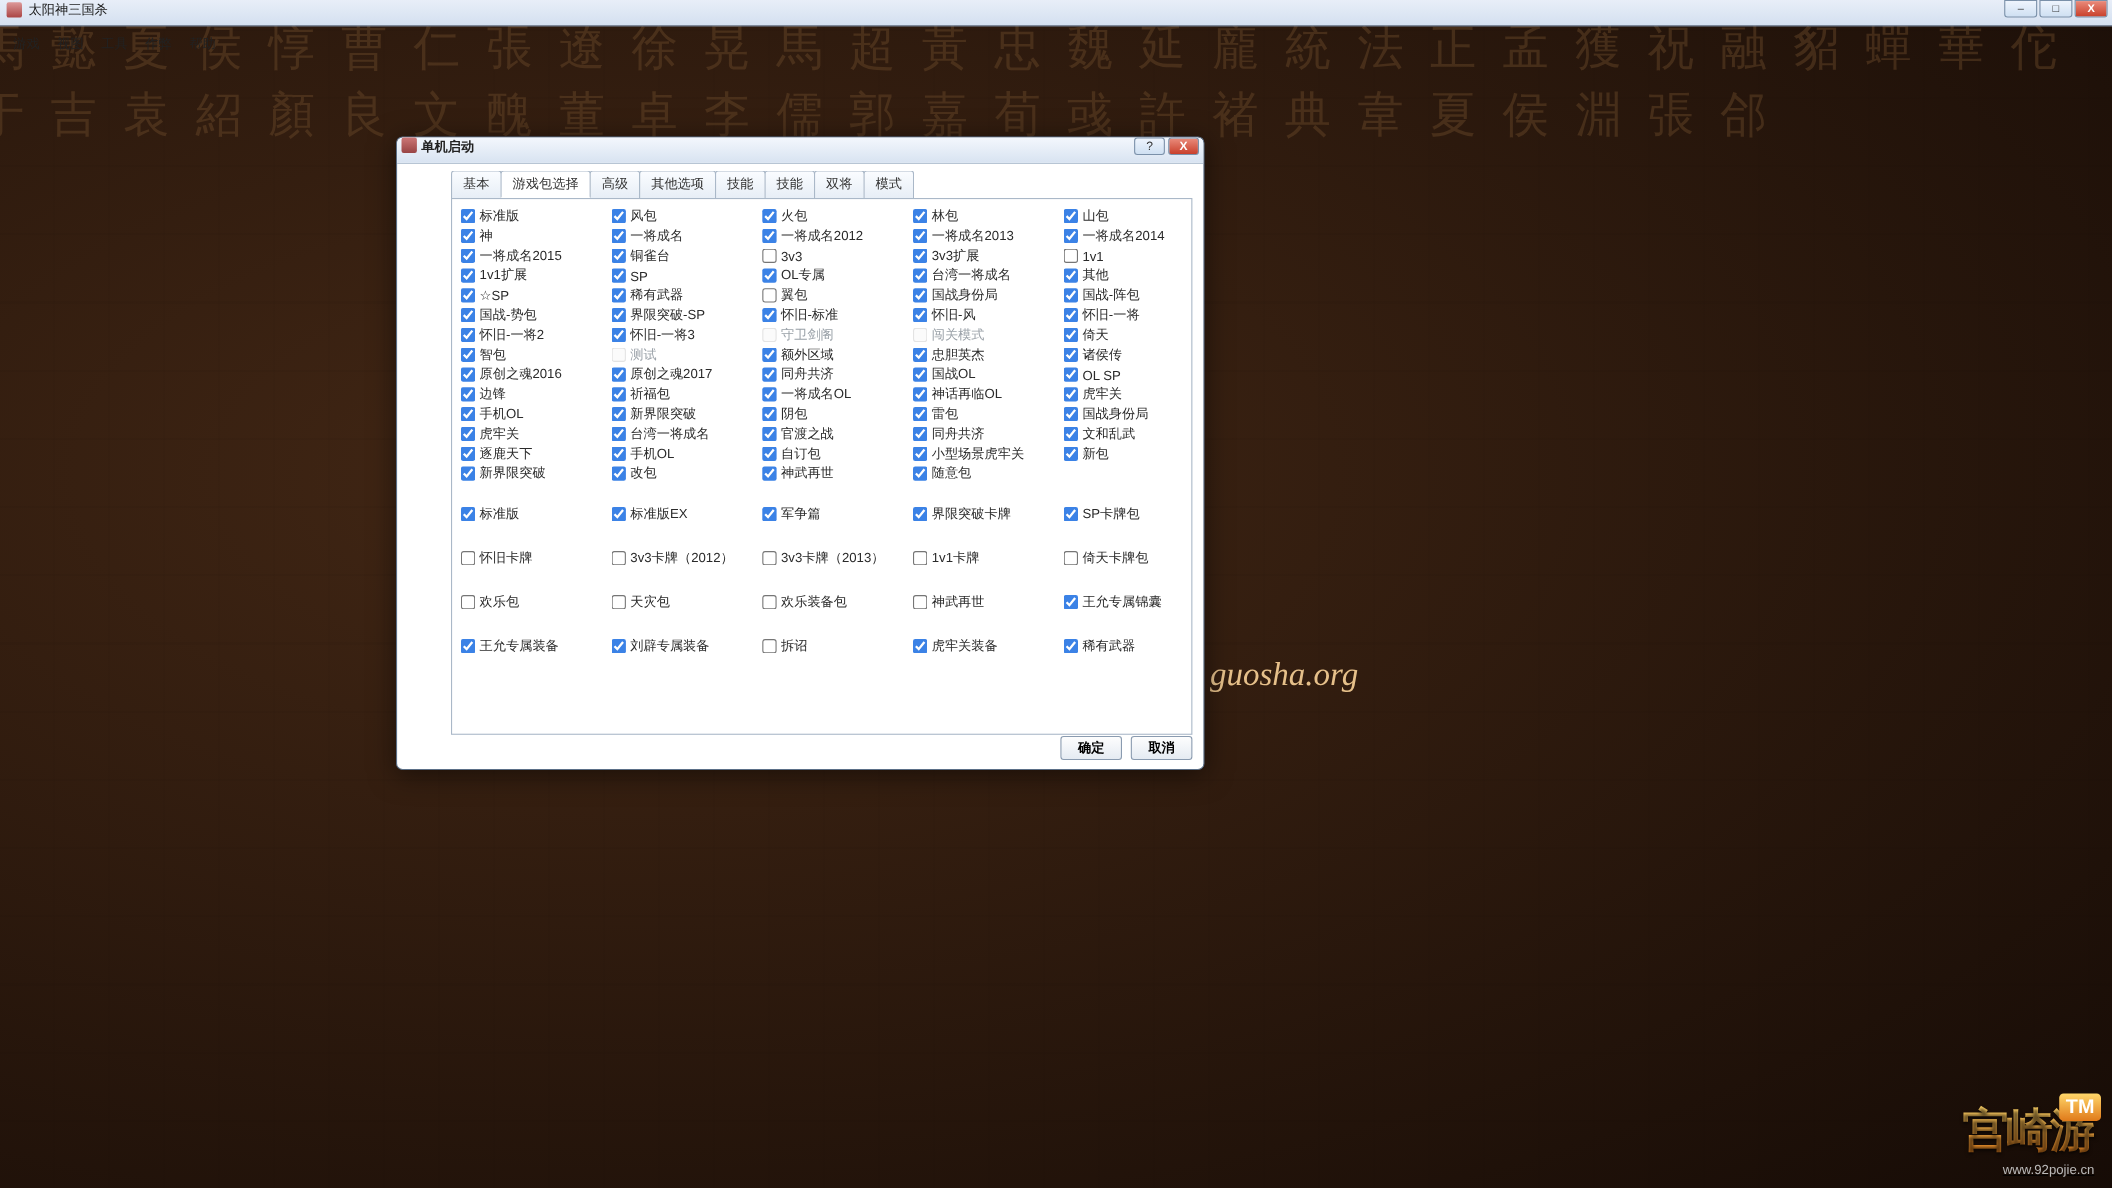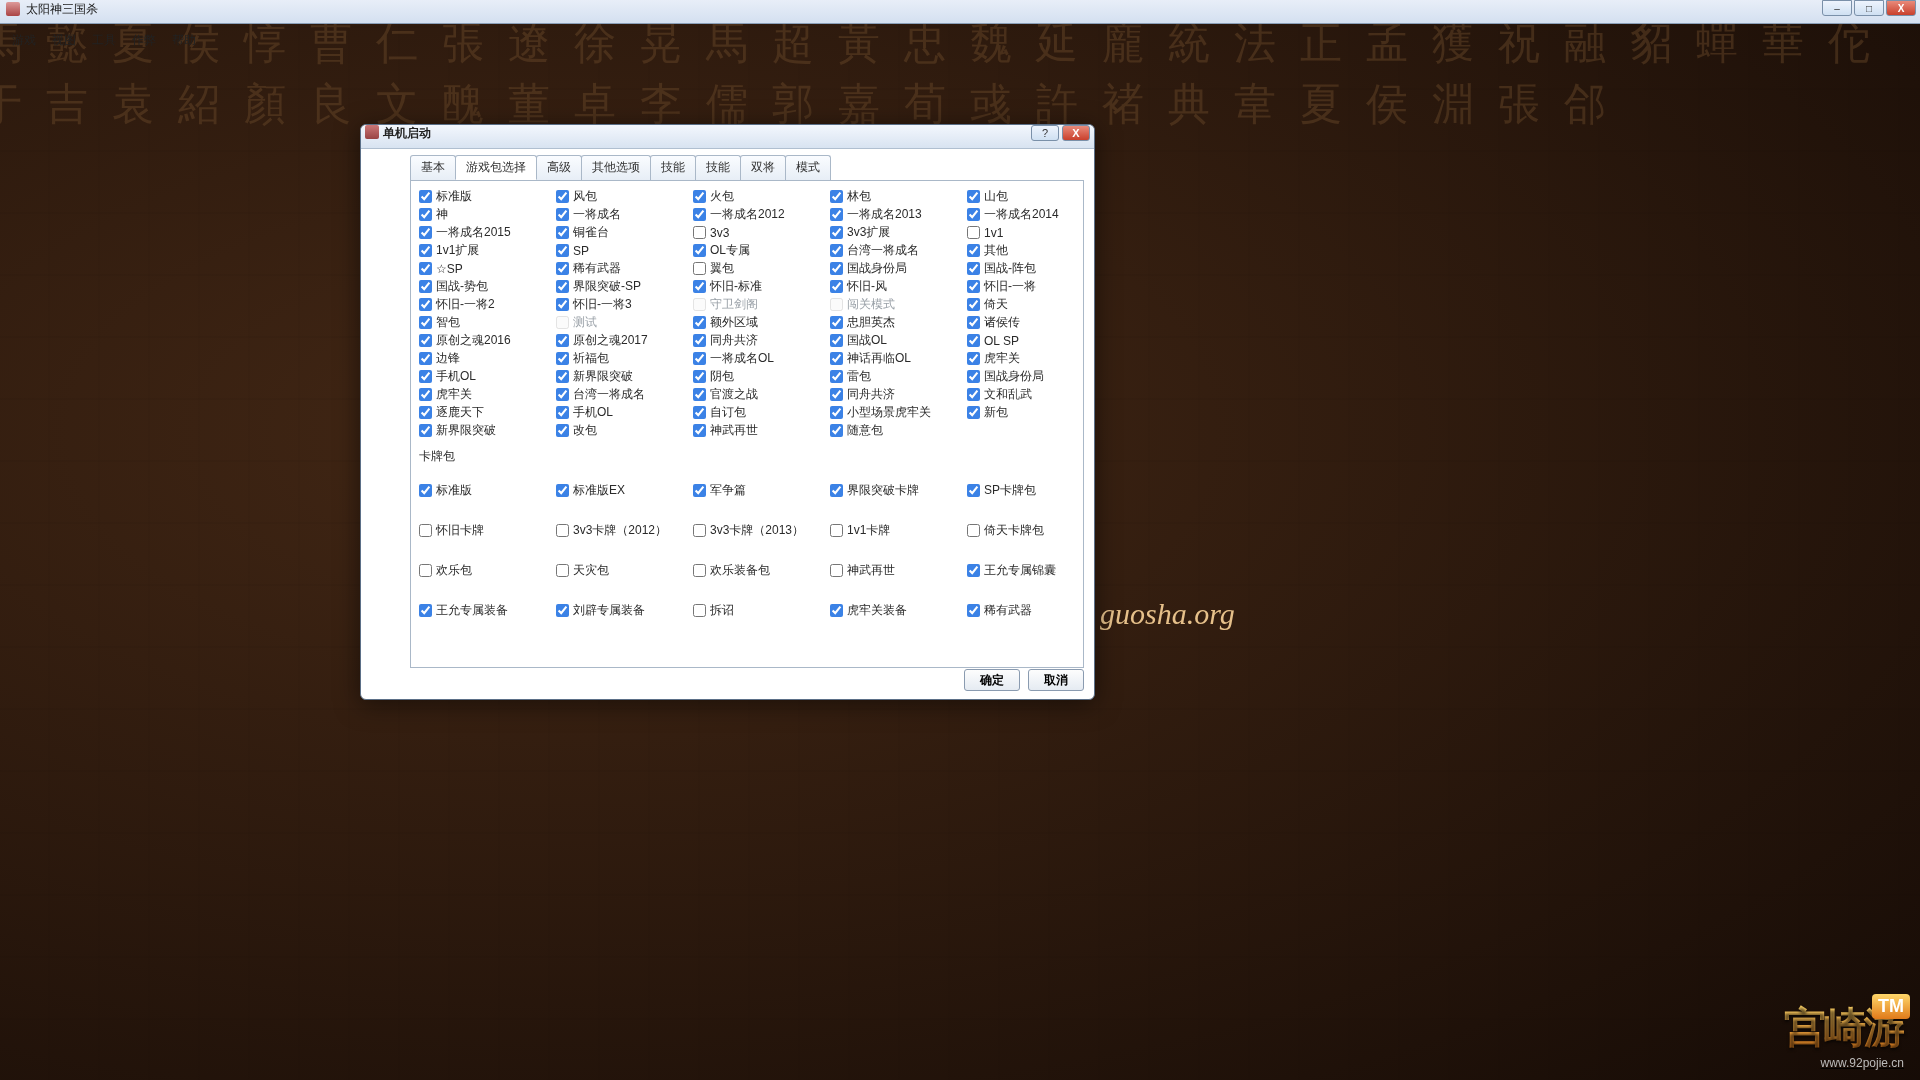--- a/index.html
+++ b/index.html
@@ -443,21 +443,20 @@
           <div class="cb-wrap">
             <input type="checkbox" checked="" style="">
             <span class="cb-label">神武再世</span>
           </div>
           <div class="cb-wrap">
             <input type="checkbox" checked="" style="">
             <span class="cb-label">随意包</span>
           </div>
         </div>
       <div style="height:8px"></div>
-      <div class="section-title">卡牌包</div>
       <div style="height:14px"></div>
       <div class="grid cards" id="grid-cards">
           <div class="cb-wrap">
             <input type="checkbox" checked="" style="">
             <span class="cb-label">标准版</span>
           </div>
           <div class="cb-wrap">
             <input type="checkbox" checked="" style="">
             <span class="cb-label">标准版EX</span>
           </div>

